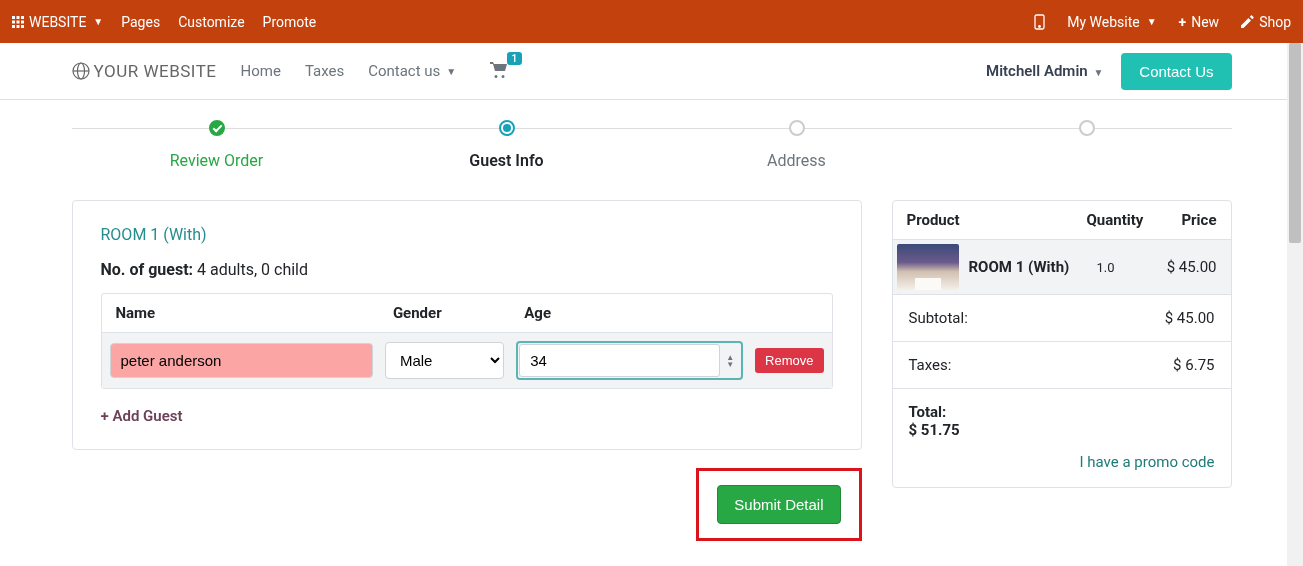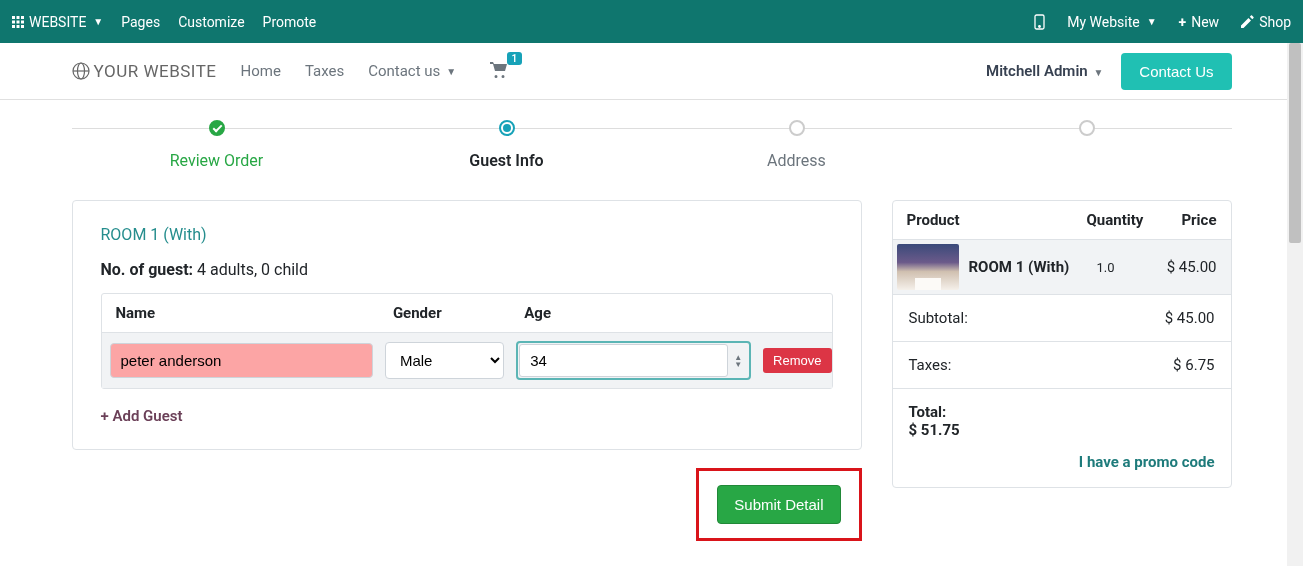--- a/index.html
+++ b/index.html
@@ -1,18 +1,18 @@
 <!DOCTYPE html>
 <html><head>
   <meta charset="utf-8">
   <style>
     * { box-sizing: border-box; margin: 0; padding: 0; }
     body { font-family: -apple-system, BlinkMacSystemFont, "Segoe UI", Roboto, sans-serif; font-size: 14px; color: #212529; background: #fff; }
     
-    .topbar { background: #0f766e; color: #fff; height: 43px; display: flex; align-items: center; padding: 0 12px; justify-content: space-between; }
+    .topbar { background: #c2410c; color: #fff; height: 43px; display: flex; align-items: center; padding: 0 12px; justify-content: space-between; }
     .topbar-left { display: flex; align-items: center; gap: 18px; }
     .topbar-right { display: flex; align-items: center; gap: 22px; }
     .topbar-item { color: #fff; font-size: 14px; display: flex; align-items: center; gap: 5px; cursor: pointer; }
     .grid-icon { display: inline-block; width: 12px; height: 12px; }
     .caret { font-size: 10px; margin-left: 2px; }
     
     .nav-wrapper { border-bottom: 1px solid #e0e0e0; background: #fff; }
     .nav-container { max-width: 1180px; margin: 0 auto; padding: 0 10px; height: 56px; display: flex; align-items: center; justify-content: space-between; }
     .nav-left { display: flex; align-items: center; gap: 24px; }
     .nav-right { display: flex; align-items: center; gap: 18px; }
@@ -45,21 +45,21 @@
     .guest-card { border: 1px solid #dee2e6; border-radius: 4px; padding: 24px 28px; }
     .room-title { color: #258d8d; font-size: 16px; margin-bottom: 16px; }
     .guest-count { font-size: 16px; margin-bottom: 14px; }
     .guest-count b { font-weight: 700; }
     
     .guest-table { border: 1px solid #dee2e6; border-radius: 3px; }
     .guest-table table { width: 100%; border-collapse: collapse; }
     .guest-table th { text-align: left; padding: 10px 14px; font-weight: 700; font-size: 15px; border-bottom: 1px solid #dee2e6; }
     .guest-table td { padding: 8px 6px; background: #f1f3f5; }
     .guest-table td:first-child { padding-left: 8px; }
-    .guest-table td:last-child { padding-right: 0; }
+    .guest-table td:last-child { padding-right: 8px; }
     .inp, .sel { width: 100%; padding: 8px 10px; border: 1px solid #ced4da; border-radius: 4px; font-size: 15px; background: #fff; }
     .inp-name { background: #fca5a5; }
     .inp-age-wrap { border: 2px solid #5bb5b5; border-radius: 4px; padding: 1px; display: flex; }
     .inp-age { border: 1px solid #ced4da; border-radius: 3px; padding: 7px 10px; width: 100%; font-size: 15px; }
     .spinner { display: flex; flex-direction: column; justify-content: center; padding: 0 6px; color: #6c757d; font-size: 8px; line-height: 7px; }
     .remove-btn { background: #dc3545; color: #fff; border: none; padding: 5px 10px; border-radius: 3px; font-size: 13px; cursor: pointer; }
     
     .add-guest { color: #6b4058; font-weight: 600; font-size: 15px; margin-top: 18px; cursor: pointer; display: inline-block; }
     
     .submit-wrap { border: 3px solid #d9141a; display: inline-block; padding: 14px 18px; margin-top: 18px; float: right; }
@@ -72,21 +72,21 @@
     .summary-head .c3 { width: 60px; text-align: right; }
     .summary-item { display: flex; align-items: center; padding: 4px 14px 4px 4px; background: #f1f3f5; border-top: 1px solid #dee2e6; border-bottom: 1px solid #dee2e6; }
     .summary-thumb { width: 62px; height: 46px; background: linear-gradient(180deg, #3a4a7a 0%, #6b5a8a 40%, #d0c0b0 60%, #f5f0ea 100%); margin-right: 10px; border-radius: 2px; position: relative; overflow: hidden; }
     .summary-thumb::after { content: ""; position: absolute; bottom: 0; left: 18px; right: 18px; height: 12px; background: #fcfaf7; }
     .summary-item .n { flex: 1; font-weight: 700; font-size: 15px; }
     .summary-item .q { width: 50px; font-size: 13px; }
     .summary-item .p { width: 70px; text-align: right; font-size: 15px; }
     .summary-row { display: flex; justify-content: space-between; padding: 14px 16px; font-size: 15px; border-bottom: 1px solid #dee2e6; }
     .summary-row.total { font-weight: 700; border-bottom: none; flex-direction: column; }
     .promo { text-align: right; padding: 0 16px 16px; }
-    .promo a { color: #1e7b7b; font-size: 15px; cursor: pointer; font-weight: bold; }
+    .promo a { color: #1e7b7b; font-size: 15px; cursor: pointer; }
     
     .scrollbar-v { position: fixed; right: 0; top: 43px; bottom: 0; width: 16px; background: #f1f1f1; }
     .scrollbar-thumb { position: absolute; left: 2px; right: 2px; top: 0; height: 200px; background: #c0c0c0; border-radius: 2px; }
   </style>
 </head>
 <body>
 
 <div class="topbar">
   <div class="topbar-left">
     <div class="topbar-item">

